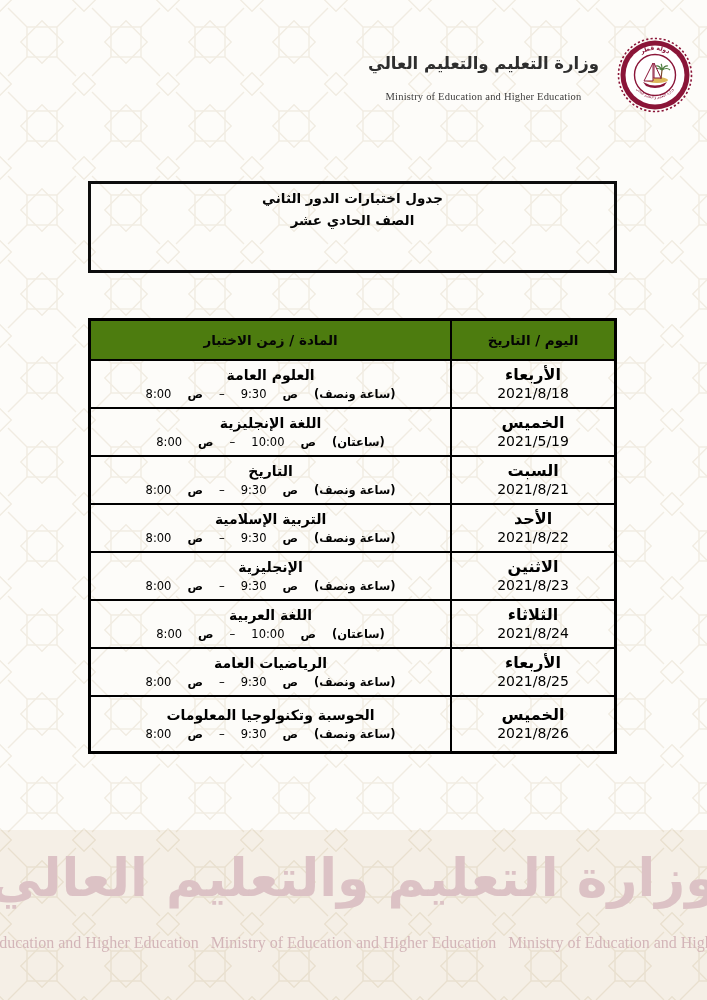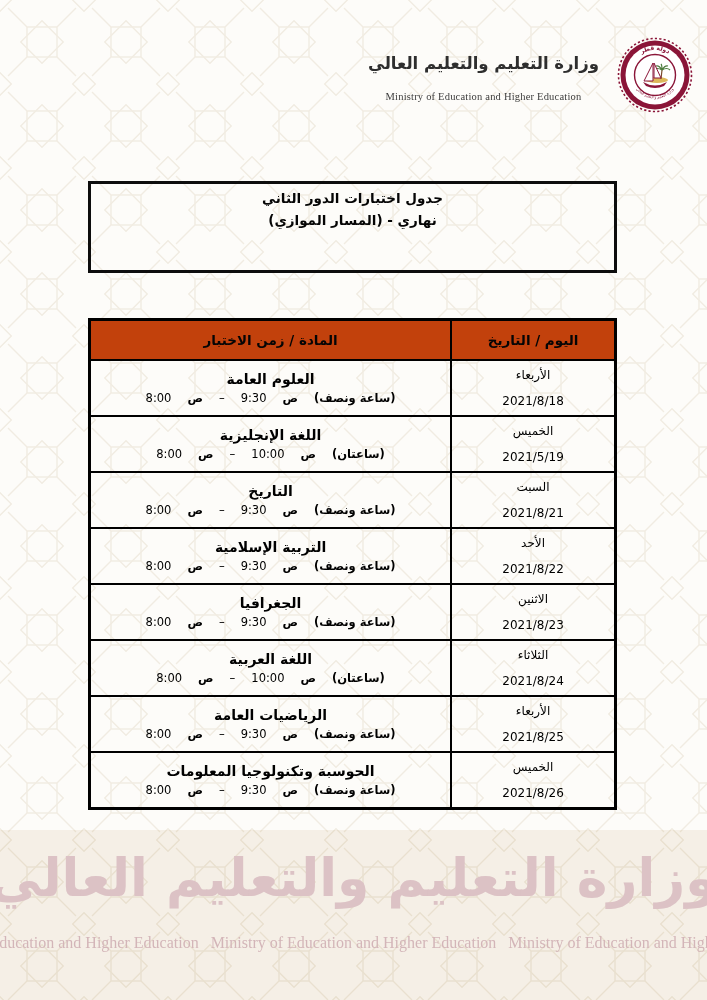--- a/index.html
+++ b/index.html
@@ -28,27 +28,27 @@
   
   table.schedule{
     position:absolute; left:88px; top:318px; width:529px;
     border-collapse:collapse; table-layout:fixed; direction:rtl;
   }
   table.schedule, table.schedule th, table.schedule td{ border:2px solid #000; }
   table.schedule{ border-width:3px; }
   th.day-col{ width:156px; }
   th.sub-col{ width:343px; }
   table.schedule th{
-    height:40px; background:#c2410c; font-size:13.5px; font-weight:bold;
+    height:40px; background:#4d7c0f; font-size:13.5px; font-weight:bold;
     text-align:center; vertical-align:middle; color:#050505;
   }
   table.schedule td{ height:48px; text-align:center; vertical-align:middle; padding:5px 2px; background:transparent; }
   tr.last td{ height:57px; }
-  .day-name{ font-size:12px; font-weight:normal; line-height:18px; }
-  .day-date{ font-size:12px; line-height:17px; margin-top:9px; direction:ltr; }
+  .day-name{ font-size:16px; font-weight:bold; line-height:18px; }
+  .day-date{ font-size:14px; line-height:17px; margin-top:1px; direction:ltr; }
   .subject-name{ font-size:14px; font-weight:bold; line-height:18px; }
   .time-line{
     direction:ltr; display:flex; justify-content:center; align-items:baseline;
     gap:16px; margin-top:3px; font-size:11.5px; line-height:15px;
   }
   .time-line .tk-num{ font-weight:normal; }
   .time-line .tk-ar{ font-weight:bold; }
   .time-line .tk-dash{ font-weight:normal; }
 
   
@@ -125,21 +125,21 @@
       <path d="M44 42 L45 33" stroke="#7a4a2b" stroke-width="1.2" fill="none"></path>
       <path d="M45 33 q-5 -3 -8 0 M45 33 q5 -3 8 0 M45 33 q-3 -5 -6 -4 M45 33 q3 -5 6 -4 M45 33 q0 -5 -1 -6" stroke="#4e7c3f" stroke-width="1.2" fill="none"></path>
       <path d="M26 45 Q38 52 50 45 L47 49 Q38 53 29 49 Z" fill="#8a1538"></path>
       <path d="M36 44 L36 26 L27 44 Z" fill="#ffffff" stroke="#8a1538" stroke-width="1"></path>
       <path d="M37 26 L44 41 L37 41 Z" fill="#ffffff" stroke="#8a1538" stroke-width="1"></path>
     </g>
   </svg>
 
   <div class="layer title-box">
     <div class="title-line">جدول اختبارات الدور الثاني</div>
-    <div class="title-line">نهاري - (المسار الموازي)</div>
+    <div class="title-line">الصف الحادي عشر</div>
   </div>
 
   <table class="schedule" dir="rtl">
     <thead>
       <tr>
         <th class="day-col">اليوم / التاريخ</th>
         <th class="sub-col">المادة / زمن الاختبار</th>
       </tr>
     </thead>
     <tbody id="rows">
@@ -210,21 +210,21 @@
               <span class="tk-ar" dir="rtl">(ساعة ونصف)</span>
             </div>
           </td>
         </tr>
         <tr>
           <td class="day-cell">
             <div class="day-name">الاثنين</div>
             <div class="day-date" dir="ltr">2021/8/23</div>
           </td>
           <td class="sub-cell">
-            <div class="subject-name">الجغرافيا</div>
+            <div class="subject-name">الإنجليزية</div>
             <div class="time-line" dir="ltr">
               <span class="tk-num">8:00</span>
               <span class="tk-ar" dir="rtl">ص</span>
               <span class="tk-dash">–</span>
               <span class="tk-num">9:30</span>
               <span class="tk-ar" dir="rtl">ص</span>
               <span class="tk-ar" dir="rtl">(ساعة ونصف)</span>
             </div>
           </td>
         </tr>

